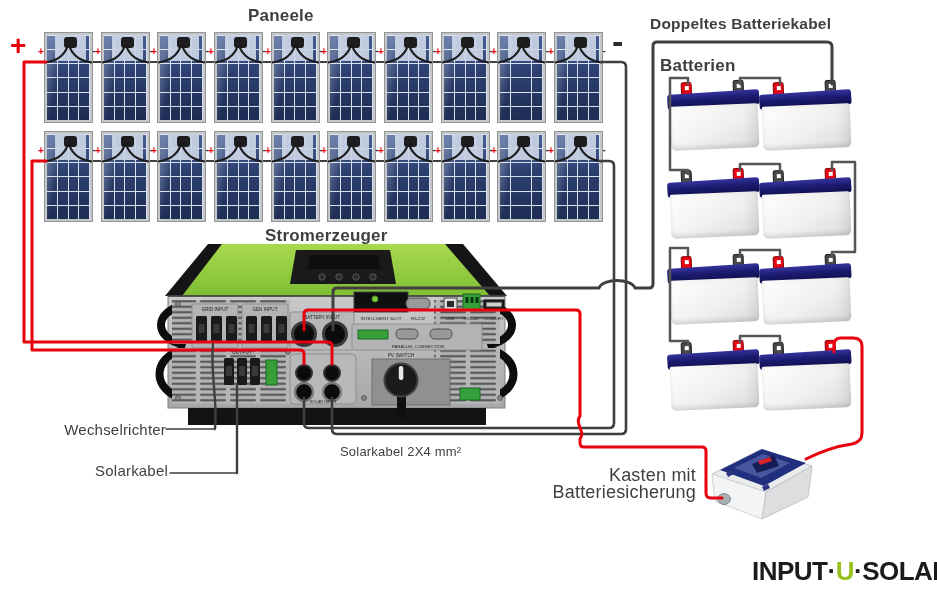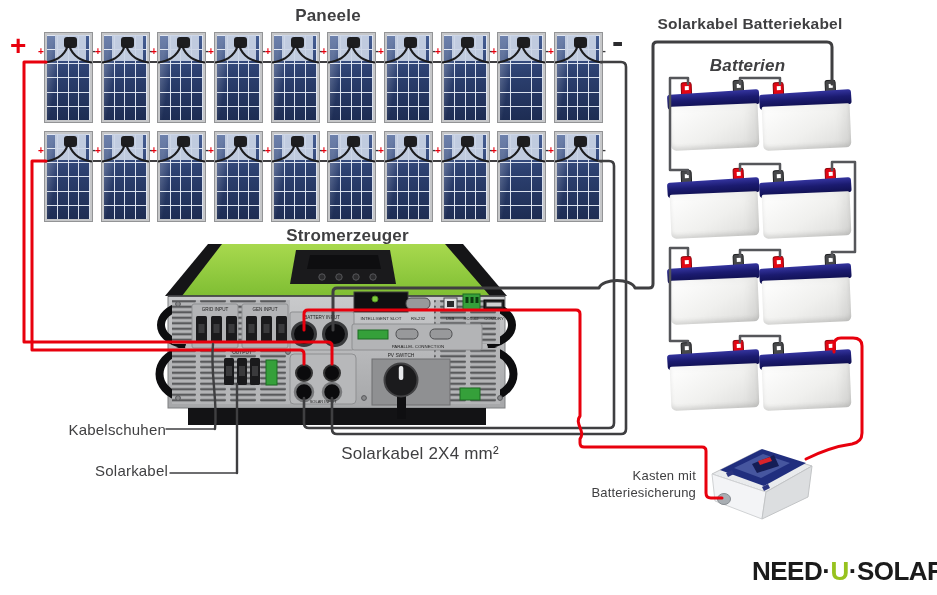--- a/index.html
+++ b/index.html
@@ -26,21 +26,21 @@
   .bat-body{position:absolute;left:0;top:25px;width:88px;height:44px;border-radius:2px 2px 5px 5px;
     background:linear-gradient(150deg,#ffffff 0%,#f0f0ee 55%,#dbdbd9 100%);
     box-shadow:inset 0 -3px 4px rgba(0,0,0,.10), inset -8px 0 10px rgba(0,0,0,.05);}
   .terminal{position:absolute;top:1px;width:11px;height:14px;border-radius:2.5px;box-sizing:border-box;}
   .terminal::after{content:"";position:absolute;left:3px;top:3px;width:4px;height:4px;background:#fff;}
   .terminal.plus{background:#e30613;border:1px solid #8c0009}
   .terminal.minus{background:#47484a;border:1px solid #1e1f21}
   .terminal.t-left{left:12px}.terminal.t-right{left:64px}
   
   .lbl{position:absolute;color:#3f3f41;letter-spacing:.2px;}
-  .t-center{text-align:center}.t-right{text-align:right}
+  .t-center{}.t-right{text-align:right}
   .title{font-size:17px;font-weight:600;}
   .big-plus{font-size:28px;font-weight:bold;color:#e8000d;line-height:28px;}
   .big-minus{font-size:34px;font-weight:600;color:#2b2b2d;line-height:34px;}
   
   .logo{position:absolute;left:752px;top:556px;font-weight:bold;letter-spacing:-0.5px;
         font-size:26px;color:#1b1b1b;white-space:nowrap;}
   .logo .green{color:#97c21e}
   .logo .tld{font-size:11px;font-weight:bold;letter-spacing:0;}
 </style>
 </head>
@@ -473,27 +473,27 @@
         <path d="M166,429 H214" stroke="#3f3f41" stroke-width="1.4" fill="none" stroke-linecap="round" stroke-linejoin="round"></path>
         <path d="M237,384 V473" stroke="#3f3f41" stroke-width="2.4" fill="none" stroke-linecap="round" stroke-linejoin="round"></path>
         <path d="M170,473 H237" stroke="#3f3f41" stroke-width="1.4" fill="none" stroke-linecap="round" stroke-linejoin="round"></path>
       </g>
   </svg>
 
   <div class="lbl title t-center" style="left:248px;top:6px;width:160px;">Paneele</div>
   <div class="lbl big-plus" style="left:10px;top:32px;">+</div>
   <div class="lbl big-minus" style="left:612px;top:24px;">-</div>
   <div class="lbl title t-center" style="left:265px;top:226px;width:165px;">Stromerzeuger</div>
-  <div class="lbl t-center" style="left:650px;top:15px;width:200px;font-size:15.5px;font-weight:600;">Solarkabel Batteriekabel</div>
-  <div class="lbl title t-center" style="left:660px;top:56px;width:175px;font-style:italic;">Batterien</div>
+  <div class="lbl t-center" style="left:650px;top:15px;width:200px;font-size:15.5px;font-weight:600;">Doppeltes Batteriekabel</div>
+  <div class="lbl title t-center" style="left:660px;top:56px;width:175px;">Batterien</div>
   <div class="lbl t-right" style="left:18px;top:420px;width:148px;font-size:15px;line-height:19px;">
-    <div>Kabelschuhen</div>
+    <div>Wechselrichter</div>
   </div>
   <div class="lbl t-right" style="left:18px;top:462px;width:150px;font-size:15px;">Solarkabel</div>
-  <div class="lbl t-center" style="left:340px;top:444px;width:160px;font-size:17px;">Solarkabel 2X4 mm²</div>
-  <div class="lbl t-right" style="left:538px;top:467px;width:158px;font-size:13px;line-height:17px;">
+  <div class="lbl t-center" style="left:340px;top:444px;width:160px;font-size:13px;">Solarkabel 2X4 mm²</div>
+  <div class="lbl t-right" style="left:538px;top:467px;width:158px;font-size:18px;line-height:17px;">
     <div>Kasten mit</div>
     <div>Batteriesicherung</div>
   </div>
   <div class="logo">
-    <span>NEED</span><span>·</span><span class="green">U</span><span>·</span><span>SOLAR</span><span class="green tld">.com</span>
+    <span>INPUT</span><span>·</span><span class="green">U</span><span>·</span><span>SOLAR</span><span class="green tld">.com</span>
   </div>
 </div>
 
 </body></html>

